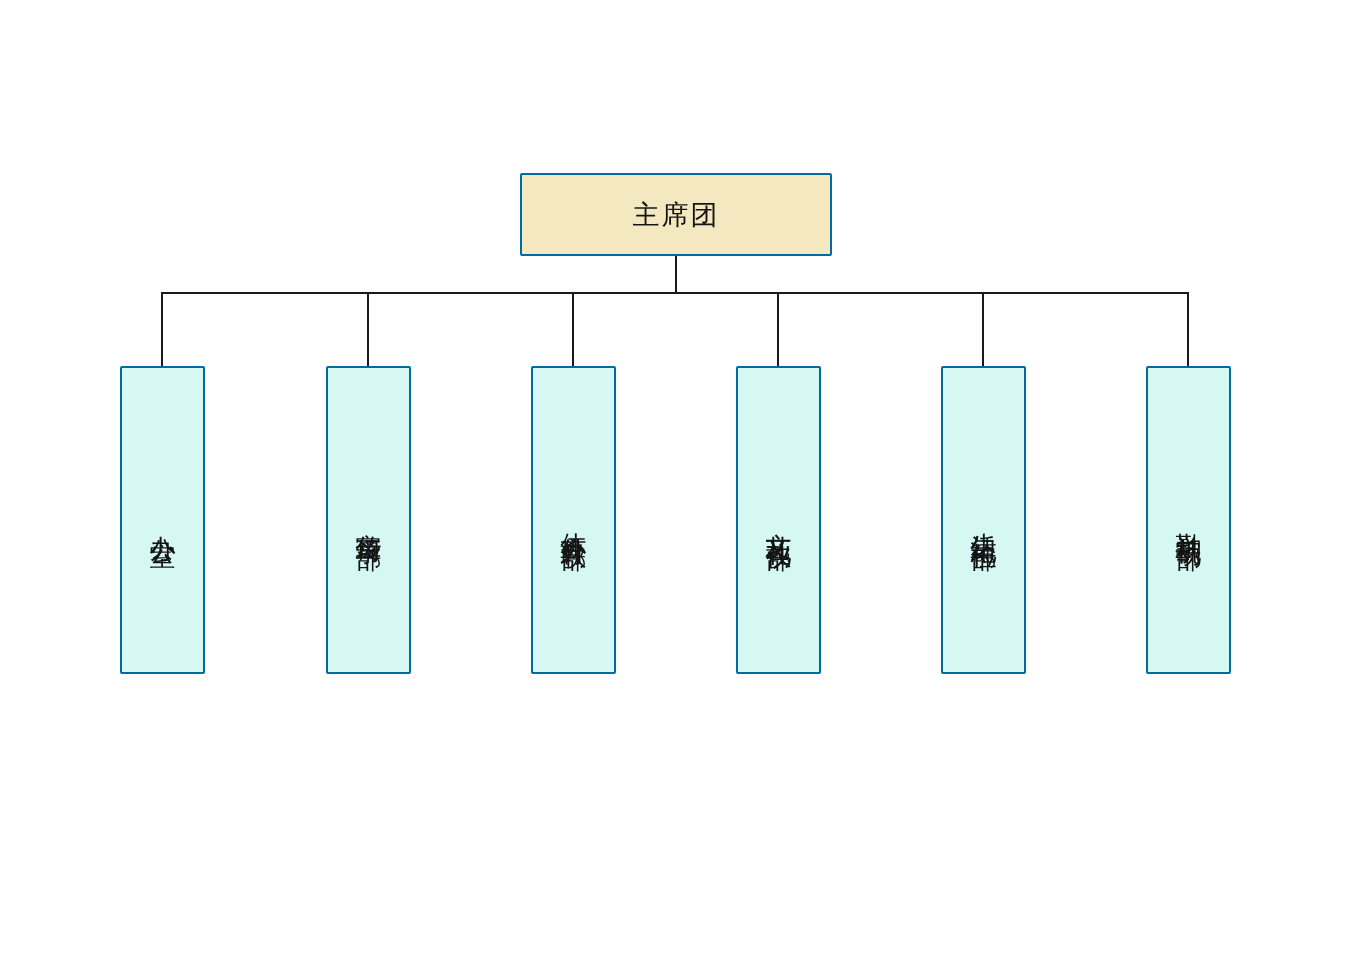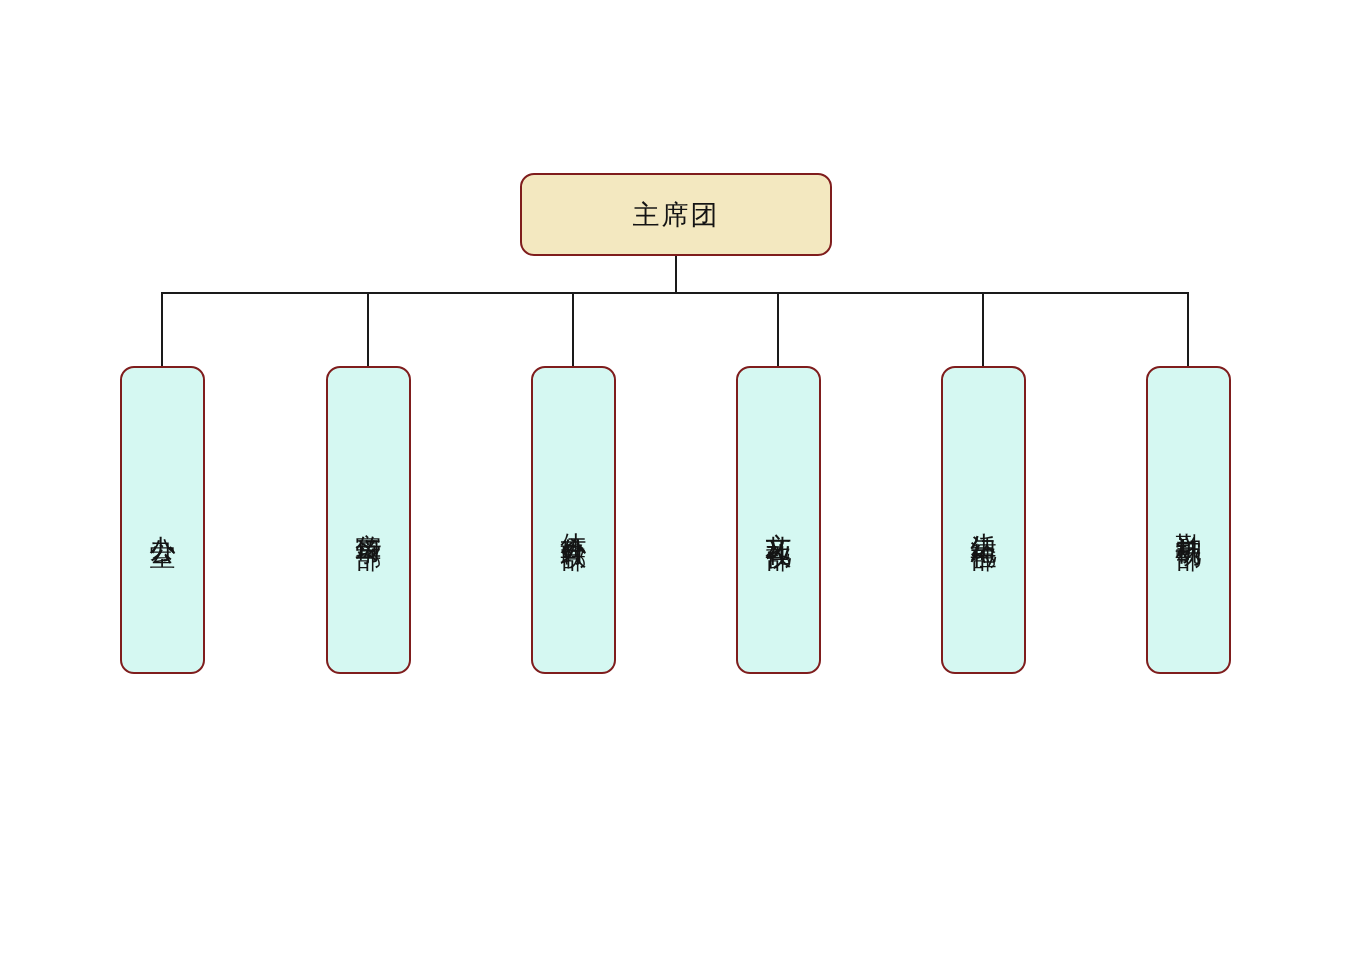--- a/index.html
+++ b/index.html
@@ -12,22 +12,22 @@
     position: relative;
     width: 1351px;
     height: 955px;
     background: #ffffff;
     overflow: hidden;
   }
   
   .node {
     position: absolute;
     box-sizing: border-box;
-    border: 2px solid #7f1d1d;
-    border-radius: 14px;
+    border: 2px solid #0369a1;
+    border-radius: 2px;
     display: flex;
     align-items: center;
     justify-content: center;
     color: #141414;
   }
   .root-node {
     left: 520px;
     top: 173px;
     width: 312px;
     height: 83px;

